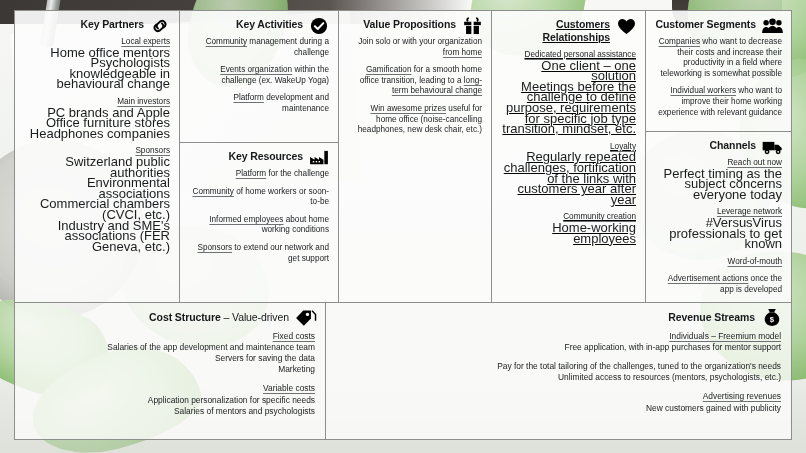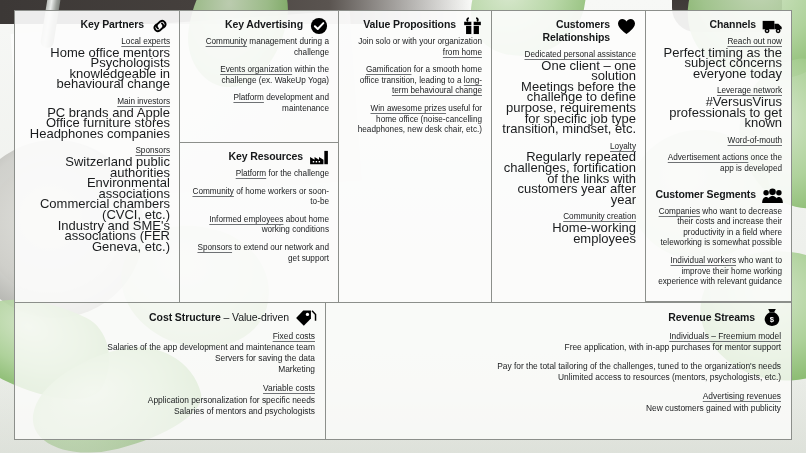--- a/index.html
+++ b/index.html
@@ -100,21 +100,21 @@
     flex-direction: column;
     border-right: 1px solid #8c8f8b;
     background: rgba(252,252,251,.62);
     min-width: 0;
   }
   .col:last-child { border-right: none; }
 
   .col-kp { width: 165px; }
   .col-ka { width: 159px; }
   .col-vp { width: 153px; }
-  .col-cr { width: 154px; }
+  .col-cr { width: 154px; text-decoration: underline; }
   .col-cs { width: 145px; border-right: none; }
 
   .cell {
     position: relative;
     padding: 7px 9px 6px 9px;
     flex: 1 1 auto;
     overflow: hidden;
   }
   .cell.split-top { border-bottom: 1px solid #8c8f8b; flex: 0 0 auto; }
 
@@ -233,21 +233,21 @@
       </div>
 
       <div class="col col-ka">
         <div class="cell split-top cell-ka-top">
           <div class="cell-icon">
             <svg width="18" height="18" viewBox="0 0 20 20">
               <circle cx="10" cy="10" r="9" fill="#000"></circle>
               <path d="M5.4 10.2 L8.6 13.3 L14.8 6.8" fill="none" stroke="#fff" stroke-width="2.2" stroke-linecap="round" stroke-linejoin="round"></path>
             </svg>
           </div>
-          <div class="cell-title">Key Advertising</div>
+          <div class="cell-title">Key Activities</div>
 
           <div class="blk mix"><u>Community</u><span> management during a challenge</span></div>
           <div class="blk mix"><u>Events organization</u><span> within the challenge (ex. WakeUp Yoga)</span></div>
           <div class="blk mix"><u>Platform</u><span> development and maintenance</span></div>
         </div>
 
         <div class="cell">
           <div class="cell-icon">
             <svg width="20" height="16" viewBox="0 0 22 18">
               <rect x="17" y="1" width="4" height="15" fill="#000"></rect>
@@ -305,20 +305,37 @@
           </div>
 
           <div class="blk">
             <div class="lead">Community creation</div>
             <div class="line">Home-working employees</div>
           </div>
         </div>
       </div>
 
       <div class="col col-cs">
+        <div class="cell split-top cell-cs-top">
+          <div class="cell-icon">
+            <svg width="21" height="16" viewBox="0 0 22 17">
+              <circle cx="4.2" cy="5" r="2.9" fill="#000"></circle>
+              <circle cx="17.8" cy="5" r="2.9" fill="#000"></circle>
+              <path d="M0 16 C0 11.8 1.9 9.6 4.2 9.6 C6.5 9.6 8.4 11.8 8.4 16 Z" fill="#000"></path>
+              <path d="M13.6 16 C13.6 11.8 15.5 9.6 17.8 9.6 C20.1 9.6 22 11.8 22 16 Z" fill="#000"></path>
+              <circle cx="11" cy="4.1" r="3.5" fill="#000"></circle>
+              <path d="M5.6 16 C5.6 10.8 8 8.4 11 8.4 C14 8.4 16.4 10.8 16.4 16 Z" fill="#000"></path>
+            </svg>
+          </div>
+          <div class="cell-title">Customer Segments</div>
+
+          <div class="blk mix"><u>Companies</u><span> who want to decrease their costs and increase their productivity in a field where teleworking is somewhat possible</span></div>
+          <div class="blk mix"><u>Individual workers</u><span> who want to improve their home working experience with relevant guidance</span></div>
+        </div>
+
         <div class="cell">
           <div class="cell-icon">
             <svg width="21" height="15" viewBox="0 0 22 16">
               <rect x="0.5" y="2" width="12.5" height="9" fill="#000"></rect>
               <path d="M13 5 H17.2 L20.8 8.4 V11 H13 Z" fill="#000"></path>
               <circle cx="5.2" cy="12.6" r="2.6" fill="#000"></circle>
               <circle cx="17" cy="12.6" r="2.6" fill="#000"></circle>
               <circle cx="5.2" cy="12.6" r="1" fill="#fff"></circle>
               <circle cx="17" cy="12.6" r="1" fill="#fff"></circle>
             </svg>
@@ -331,37 +348,20 @@
           </div>
           <div class="blk">
             <div class="lead">Leverage network</div>
             <div class="line">#VersusVirus professionals to get known</div>
           </div>
           <div class="blk">
             <div class="lead">Word-of-mouth</div>
           </div>
           <div class="blk mix"><u>Advertisement actions</u><span> once the app is developed</span></div>
         </div>
-
-        <div class="cell split-top cell-cs-top">
-          <div class="cell-icon">
-            <svg width="21" height="16" viewBox="0 0 22 17">
-              <circle cx="4.2" cy="5" r="2.9" fill="#000"></circle>
-              <circle cx="17.8" cy="5" r="2.9" fill="#000"></circle>
-              <path d="M0 16 C0 11.8 1.9 9.6 4.2 9.6 C6.5 9.6 8.4 11.8 8.4 16 Z" fill="#000"></path>
-              <path d="M13.6 16 C13.6 11.8 15.5 9.6 17.8 9.6 C20.1 9.6 22 11.8 22 16 Z" fill="#000"></path>
-              <circle cx="11" cy="4.1" r="3.5" fill="#000"></circle>
-              <path d="M5.6 16 C5.6 10.8 8 8.4 11 8.4 C14 8.4 16.4 10.8 16.4 16 Z" fill="#000"></path>
-            </svg>
-          </div>
-          <div class="cell-title">Customer Segments</div>
-
-          <div class="blk mix"><u>Companies</u><span> who want to decrease their costs and increase their productivity in a field where teleworking is somewhat possible</span></div>
-          <div class="blk mix"><u>Individual workers</u><span> who want to improve their home working experience with relevant guidance</span></div>
-        </div>
       </div>
     </div>
 
     <div class="bottom-row">
 
       <div class="bottom-cell cell-cost">
         <div class="cell-icon">
           <svg width="22" height="18" viewBox="0 0 24 19">
             <path d="M1.2 9.6 L9 1.4 H17.4 V10 L9.6 18 Z" fill="#000"></path>
             <circle cx="13.6" cy="5.6" r="1.8" fill="#fff"></circle>

